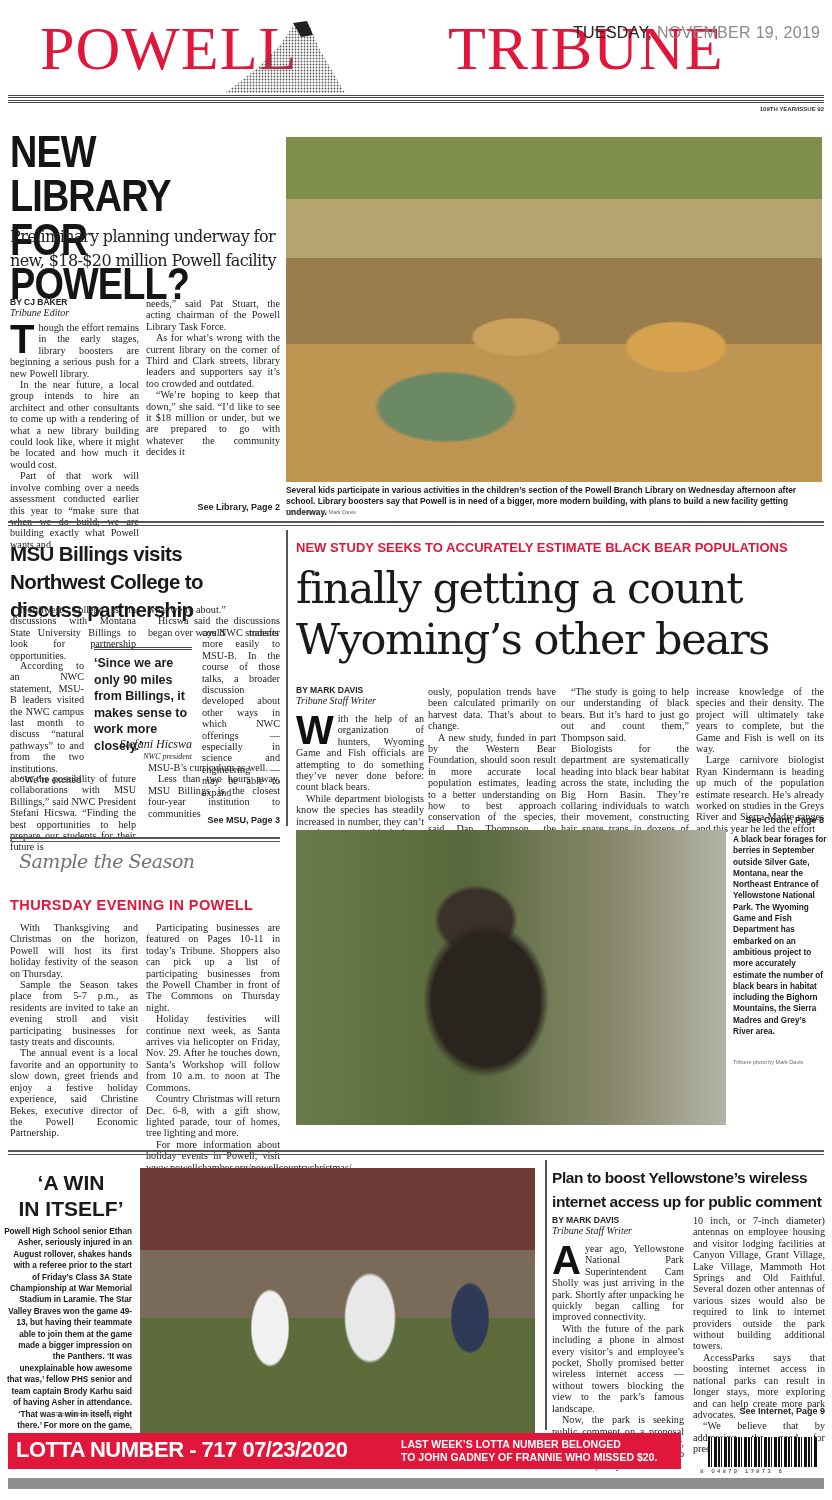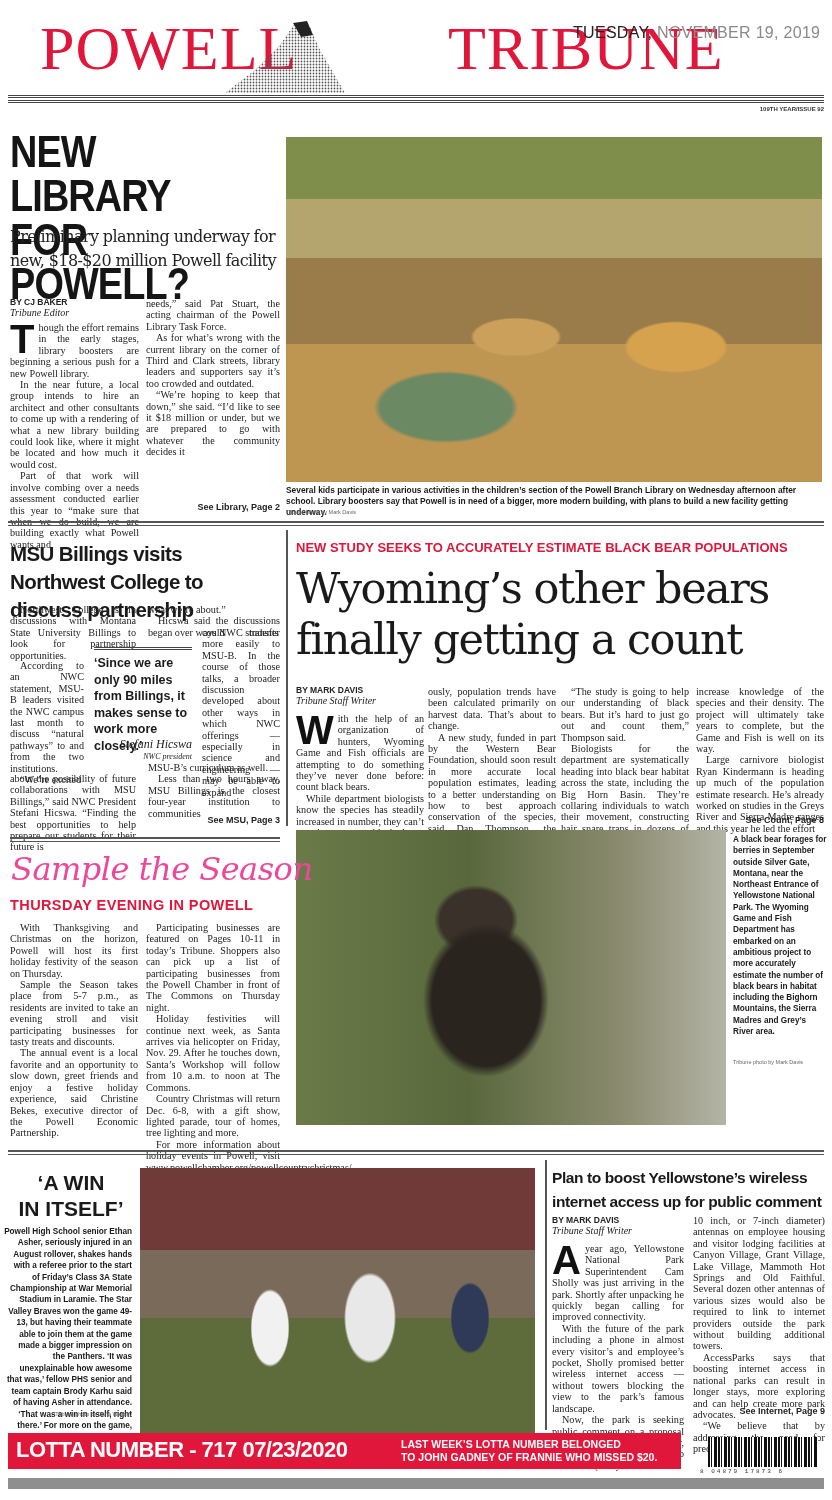--- a/index.html
+++ b/index.html
@@ -46,21 +46,21 @@
   .kicker { font-family: "Liberation Sans", sans-serif; font-weight: 700; color: #e0163a; }
   .bear-head { left: 296px; top: 563px; width: 530px; font-family: "DejaVu Serif", serif; font-size: 43px; line-height: 51px; color: #1a1a1a; letter-spacing: -1.5px; }
   .bear-photo { left: 296px; top: 830px; width: 430px; height: 295px;
     background:
       radial-gradient(ellipse 90px 110px at 190px 170px, #2a241f 0 60%, transparent 70%),
       radial-gradient(ellipse 60px 50px at 180px 90px, #3a312a 0 60%, transparent 70%),
       linear-gradient(90deg, #6a7a48 0%, #58683c 40%, #8a8a6e 75%, #b3b4a6 100%); }
   .side-cap { font-family: "Liberation Sans", sans-serif; font-weight: 700; font-size: 8.2px; line-height: 11.3px; color: #1a1a1a; }
 
   
-  .sample-head { left: 11px; top: 850px; font-family: "DejaVu Serif", serif; font-style: italic; font-size: 32px; color: #ec4899; letter-spacing: -0.5px; }
+  .sample-head { left: 19px; top: 850px; font-family: "DejaVu Serif", serif; font-style: italic; font-size: 19px; color: #737373; letter-spacing: -0.5px; }
   .sample-kicker { left: 10px; top: 897px; font-size: 14.5px; letter-spacing: 0.4px; }
 
   
   .win-head { left: 10px; top: 1170px; width: 122px; text-align: center; font-family: "Liberation Sans", sans-serif; font-weight: 900; font-size: 21px; line-height: 26px; color: #1a1a1a; }
   .win-cap { left: 4px; top: 1226px; width: 128px; text-align: right; font-family: "Liberation Sans", sans-serif; font-weight: 700; font-size: 8.2px; line-height: 11.4px; color: #1a1a1a; }
   .foot-photo { left: 140px; top: 1168px; width: 395px; height: 272px;
     background:
       radial-gradient(ellipse 40px 70px at 230px 150px, #e8e8e8 0 60%, transparent 65%),
       radial-gradient(ellipse 30px 60px at 130px 160px, #f1f1f1 0 60%, transparent 65%),
       radial-gradient(ellipse 30px 55px at 330px 150px, #2e3a58 0 60%, transparent 65%),
@@ -144,22 +144,22 @@
 </div>
 <div class="abs body-col" style="left:148px;top:762px;width:132px;">
   <p style="text-indent:0">MSU-B’s curriculum as well.</p>
   <p>Less than two hours away, MSU Billings is the closest four-year institution to communities</p>
 </div>
 <div class="abs jump" style="left:148px;top:815px;width:132px;">See MSU, Page 3</div>
 <div class="abs hrule" style="left:286px;top:530px;width:1.5px;height:296px;"></div>
 
 <div class="abs kicker" style="left:296px;top:540px;font-size:13px;">NEW STUDY SEEKS TO ACCURATELY ESTIMATE BLACK BEAR POPULATIONS</div>
 <div class="abs bear-head">
+  <div>finally getting a count</div>
   <div>Wyoming’s other bears</div>
-  <div>finally getting a count</div>
 </div>
 <div class="abs" style="left:296px;top:685px;width:130px;">
   <div class="byline">BY MARK DAVIS</div>
   <div class="byline-role">Tribune Staff Writer</div>
 </div>
 <div class="abs body-col" style="left:296px;top:713px;width:128px;">
   <p style="text-indent:0"><span class="dropcap">W</span><span>ith the help of an organization of hunters, Wyoming Game and Fish officials are attempting to do something they’ve never done before: count black bears.</span></p>
   <p>While department biologists know the species has steadily increased in number, they can’t say how many black bears actually reside in the state. Previ-</p>
 </div>
 <div class="abs body-col" style="left:428px;top:686px;width:128px;">

